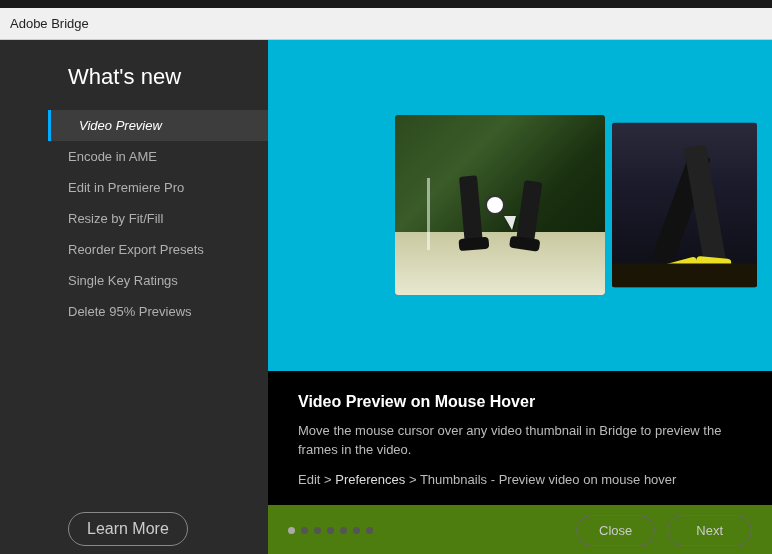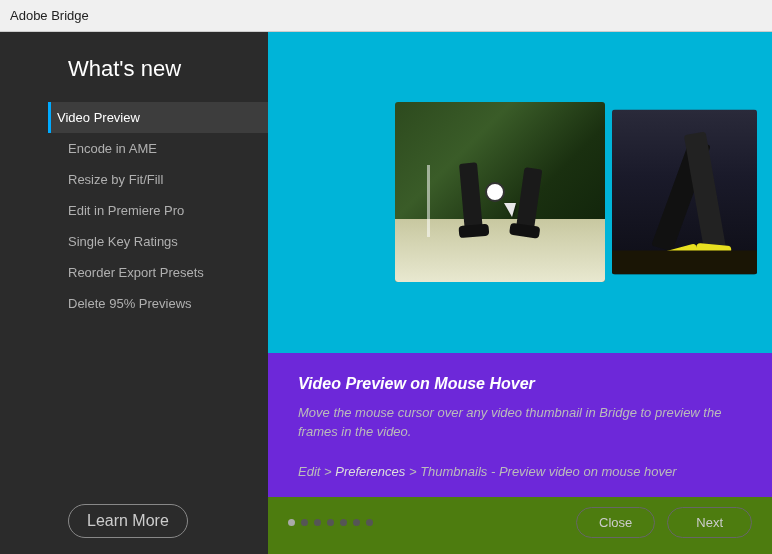--- a/index.html
+++ b/index.html
@@ -14,20 +14,21 @@
 
     
     .title-bar {
       width: 100%;
       height: 32px;
       background: #f0f0f0;
       display: flex;
       align-items: center;
       padding: 0 10px;
       border-bottom: 1px solid #ccc;
+      margin-top: 8px;
     }
     .title-bar-text {
       font-size: 13px;
       color: #222;
     }
 
     
     .dialog {
       display: flex;
       width: 100%;
@@ -57,21 +58,22 @@
       padding: 8px 20px;
       font-size: 13px;
       color: #b0b0b0;
       cursor: pointer;
       position: relative;
     }
     .sidebar-item.active {
       background: #3d3d3d;
       color: #ffffff;
       border-left: 3px solid #00aaff;
-      padding-left: 6px;
+      padding-left: 28px;
+      font-style: italic;
     }
 
     .sidebar-bottom {
       margin-top: auto;
       padding: 16px 20px;
     }
 
     .learn-more-btn {
       background: transparent;
       border: 1px solid #888;
@@ -270,36 +272,35 @@
       width: 35px;
       height: 14px;
       background: #e8e020;
       border-radius: 4px;
       transform: rotate(5deg);
     }
 
     
     .description {
       padding: 22px 30px 16px 30px;
-      background: #6d28d9;
-      font-style: italic;
+      background: #000000;
     }
 
     .desc-title {
       font-size: 16px;
       font-weight: 600;
       color: #ffffff;
       margin-bottom: 10px;
     }
 
     .desc-body {
       font-size: 13px;
       color: #bbbbbb;
       line-height: 1.5;
-      margin-bottom: 20px;
+      margin-bottom: 10px;
     }
 
     .desc-path {
       font-size: 13px;
       color: #bbbbbb;
       line-height: 1.5;
     }
 
     .desc-path span.highlight {
       color: #dddddd;
@@ -365,30 +366,30 @@
   <div class="sidebar">
     <div class="sidebar-title">What's new</div>
 
     <div class="sidebar-item active">
       <span>Video Preview</span>
     </div>
     <div class="sidebar-item">
       <span>Encode in AME</span>
     </div>
     <div class="sidebar-item">
+      <span>Edit in Premiere Pro</span>
+    </div>
+    <div class="sidebar-item">
       <span>Resize by Fit/Fill</span>
     </div>
     <div class="sidebar-item">
-      <span>Edit in Premiere Pro</span>
+      <span>Reorder Export Presets</span>
     </div>
     <div class="sidebar-item">
       <span>Single Key Ratings</span>
-    </div>
-    <div class="sidebar-item">
-      <span>Reorder Export Presets</span>
     </div>
     <div class="sidebar-item">
       <span>Delete 95% Previews</span>
     </div>
 
     <div class="sidebar-bottom">
       <button class="learn-more-btn">Learn More</button>
     </div>
   </div>
 

